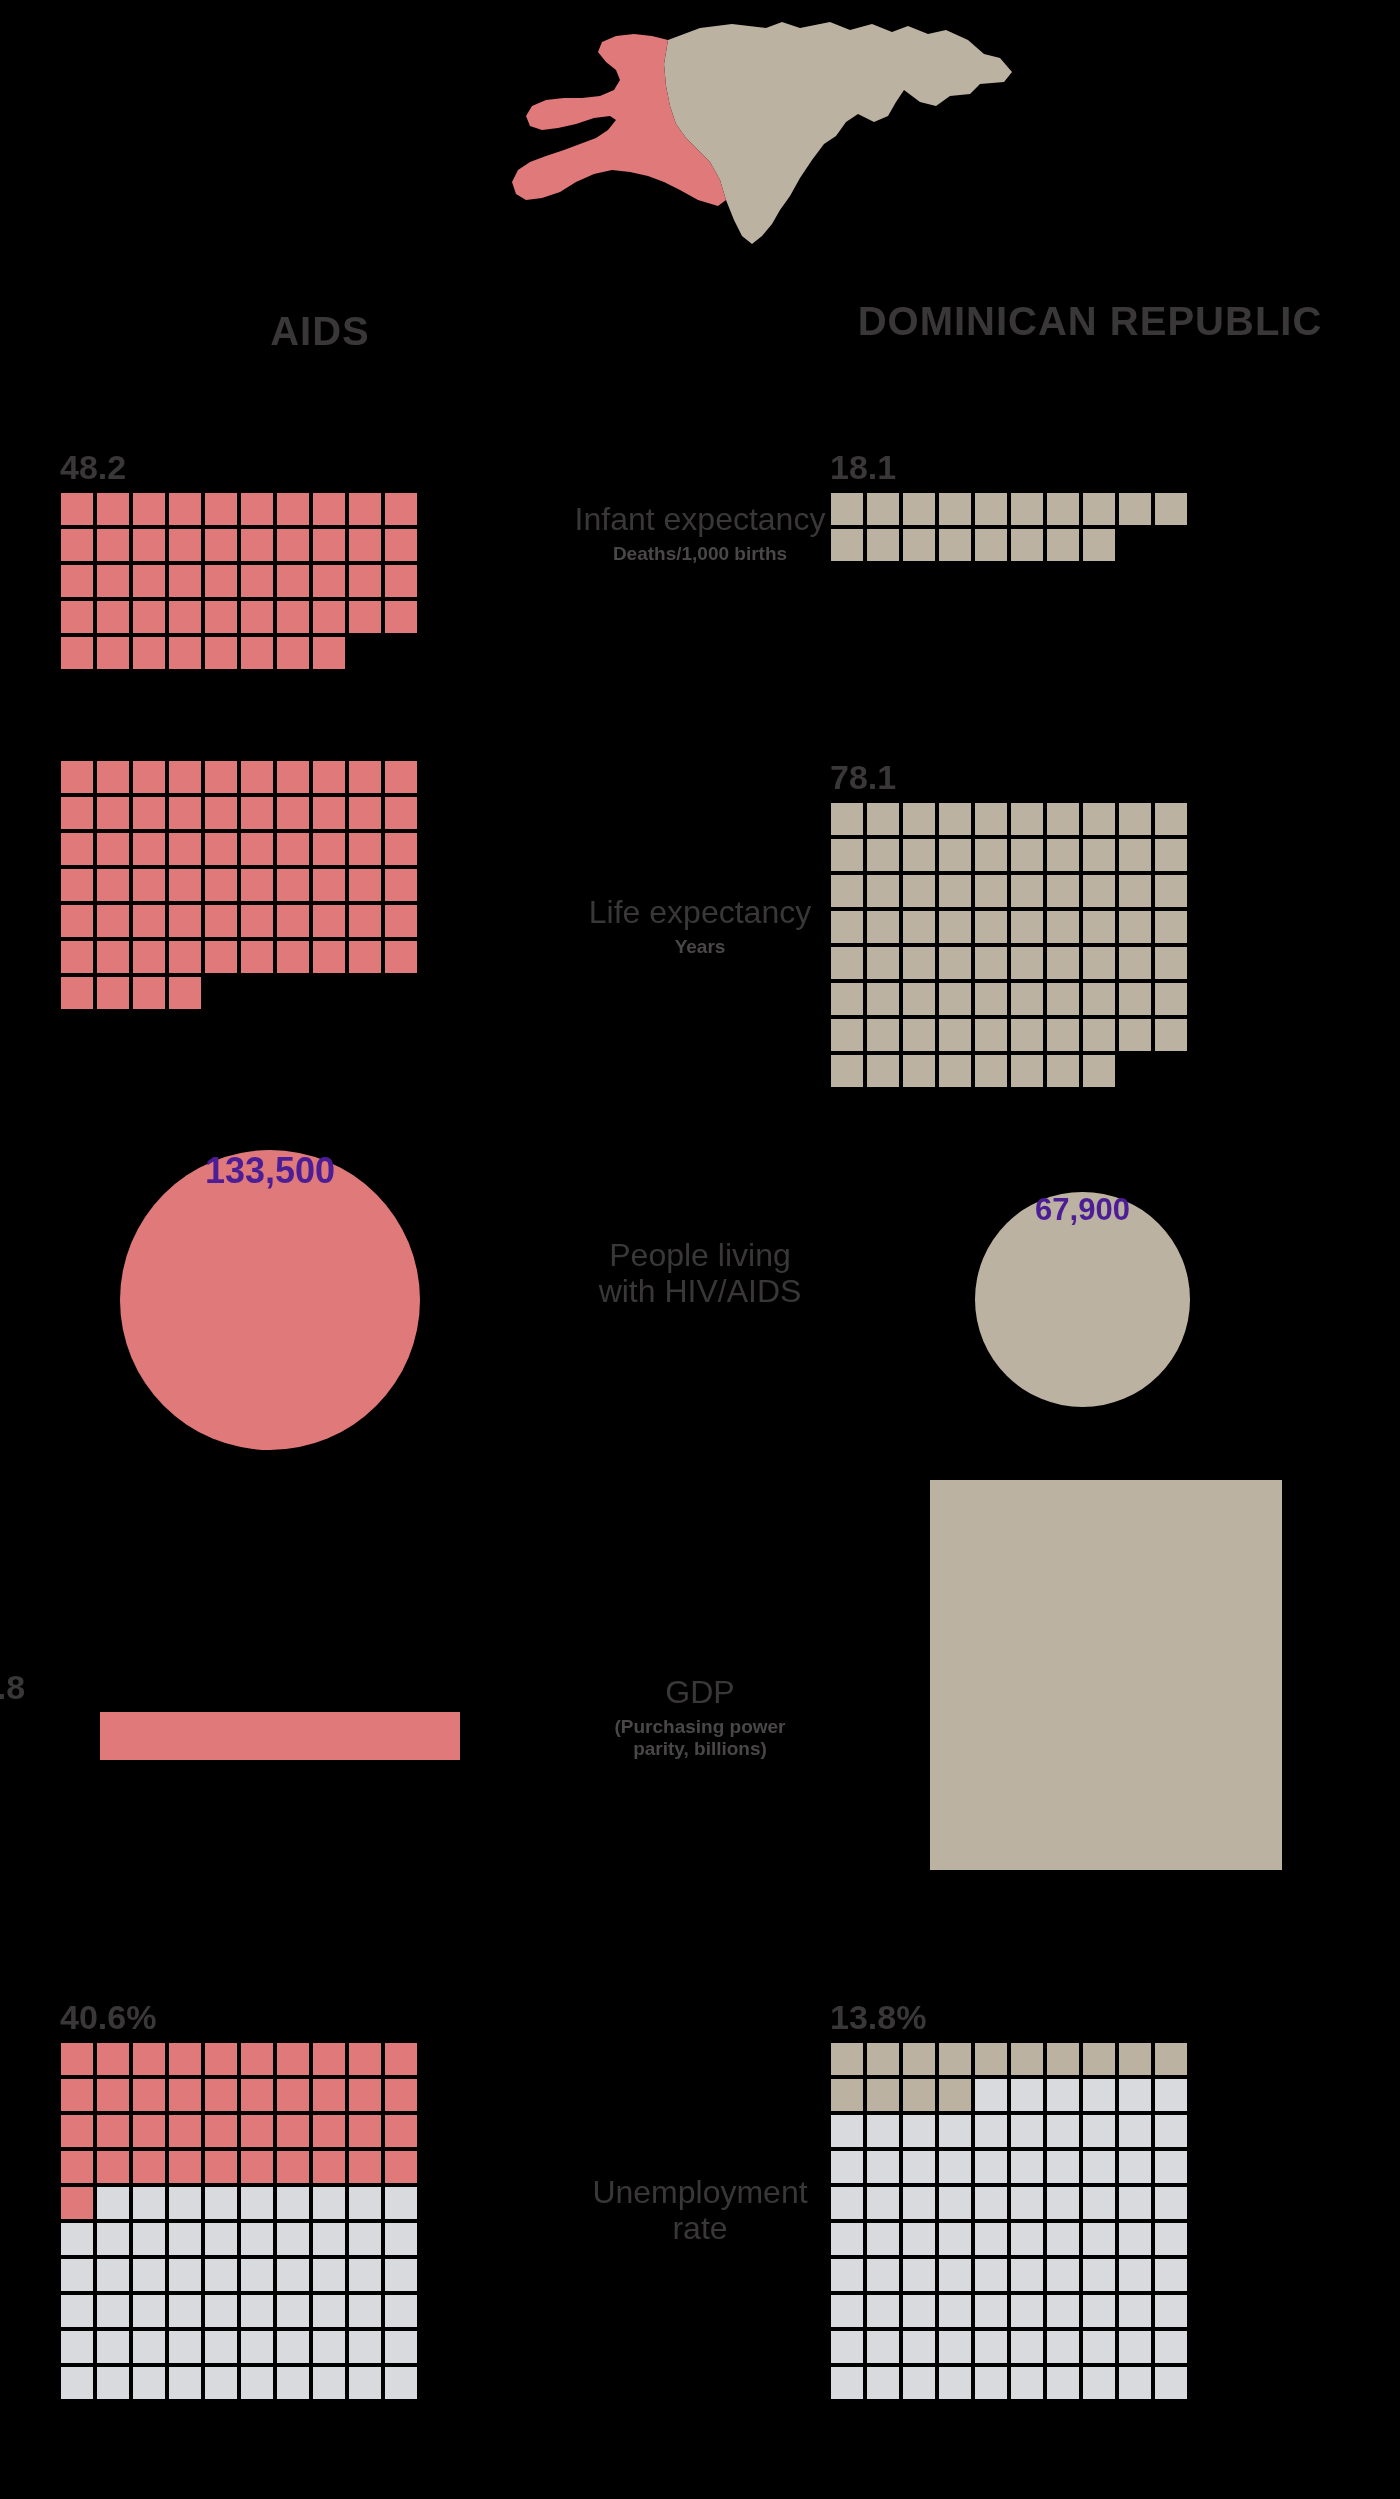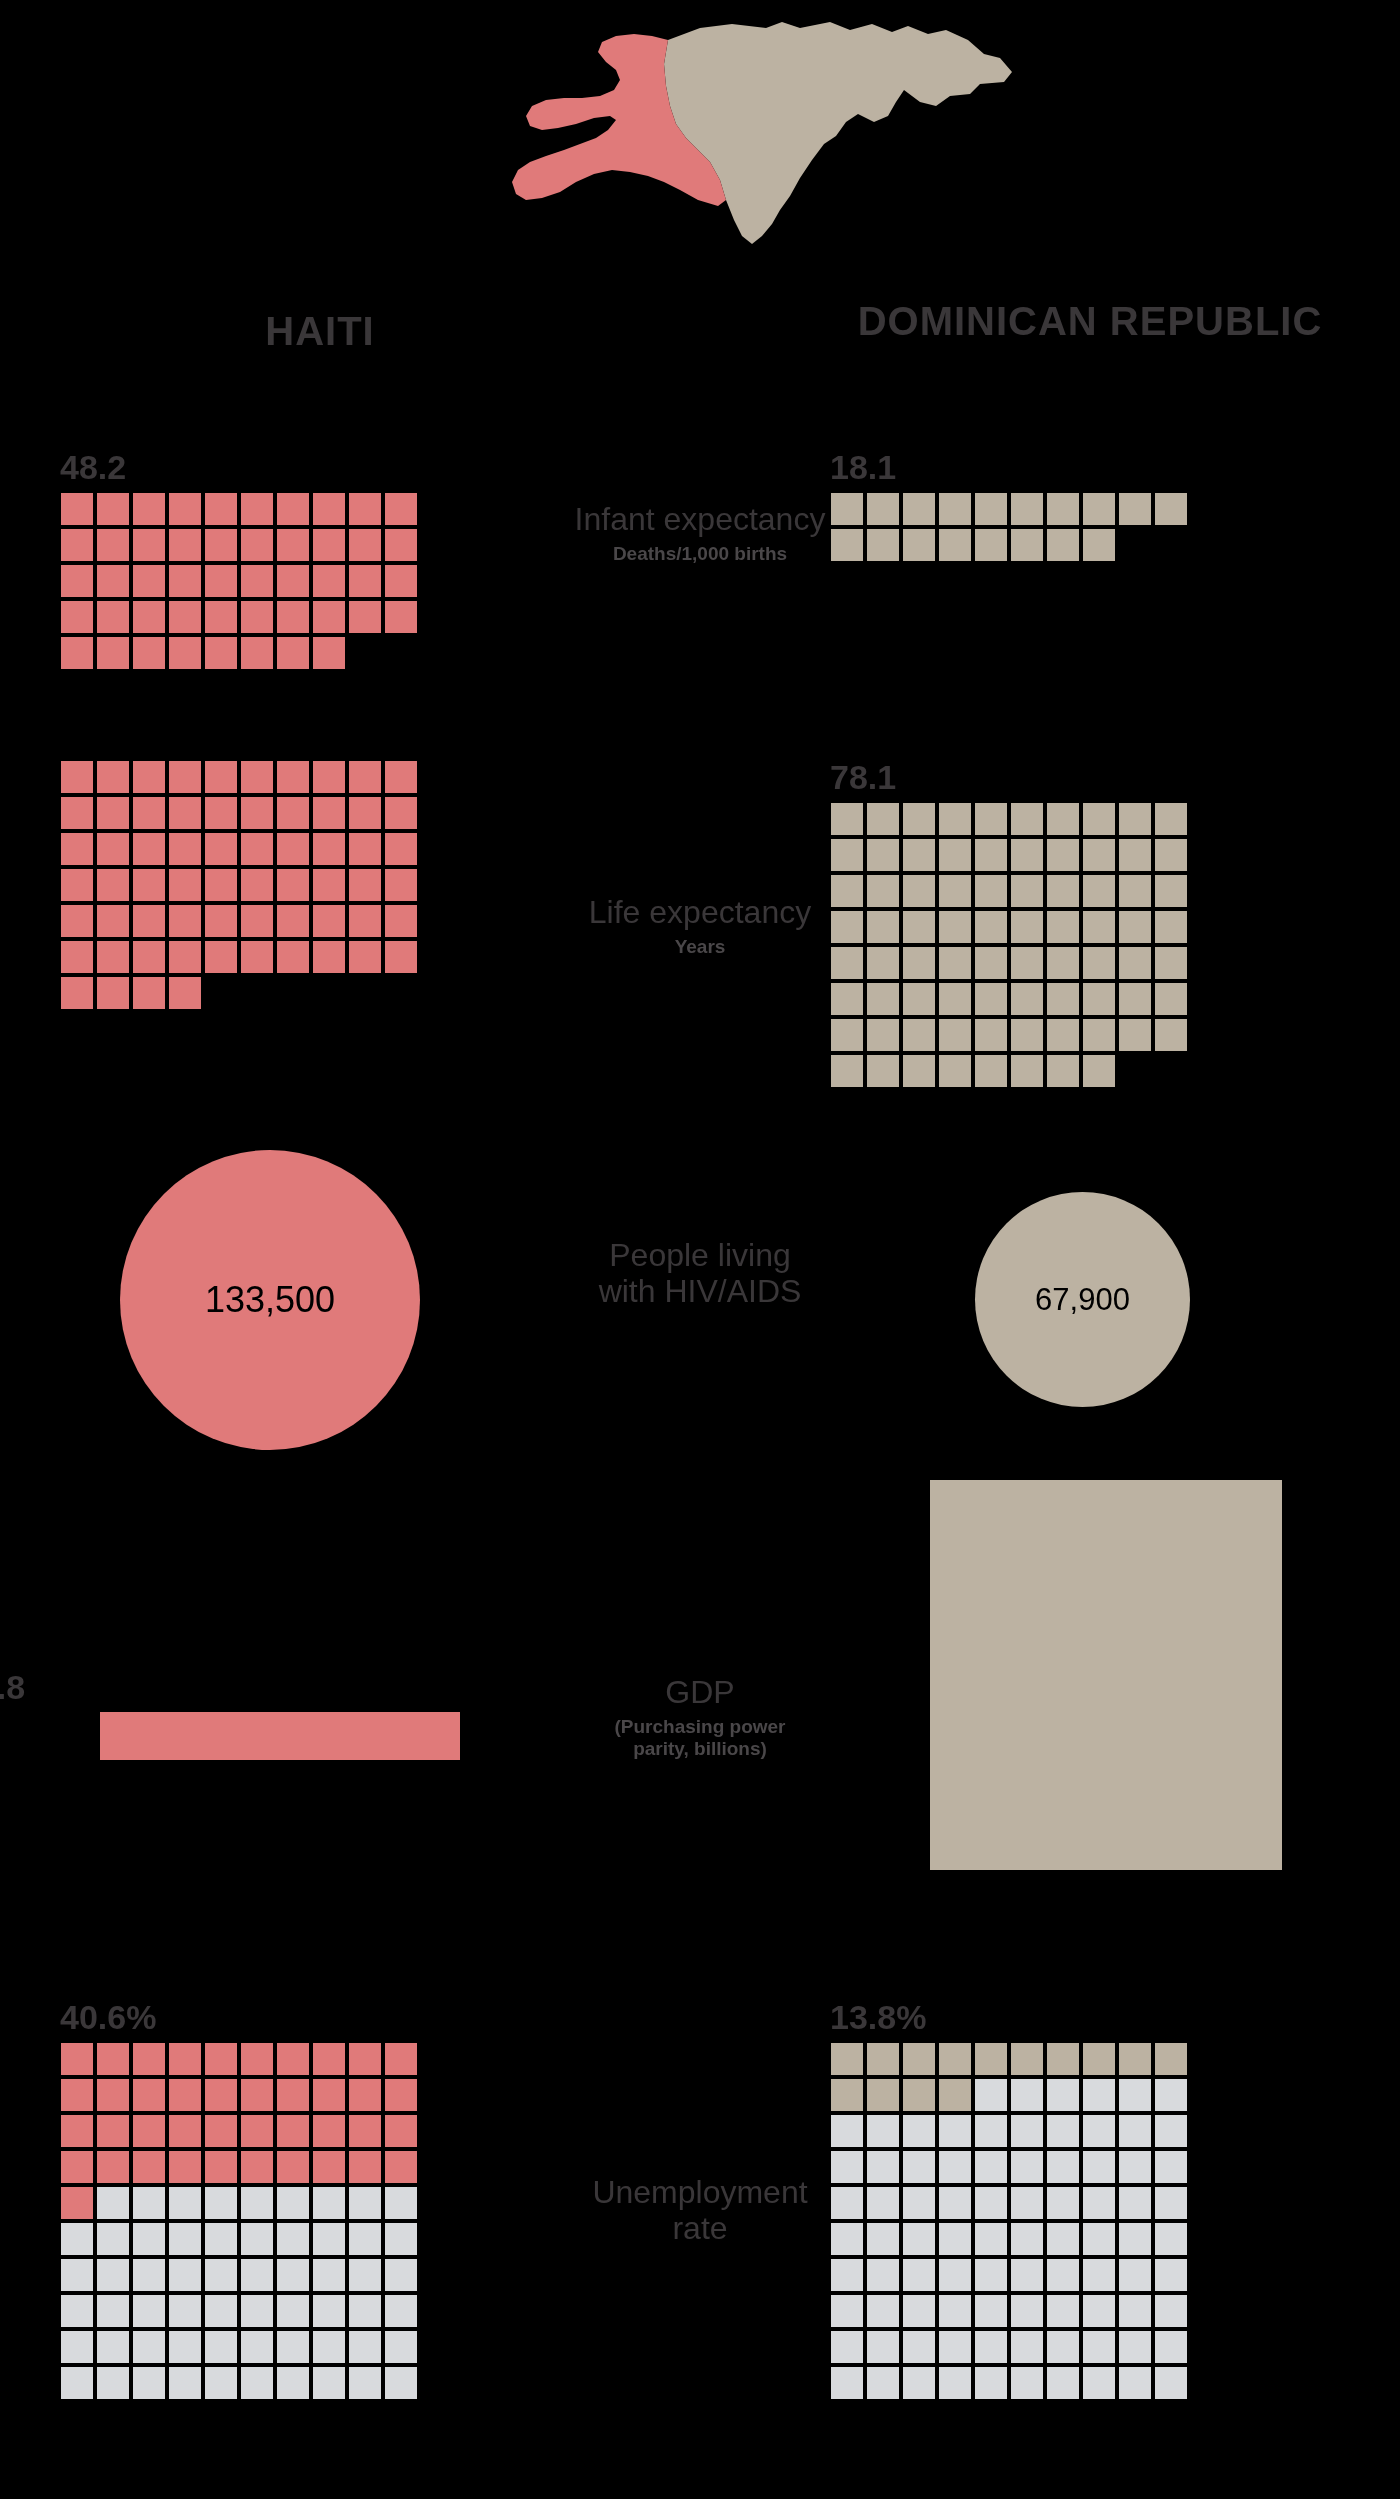--- a/index.html
+++ b/index.html
@@ -75,23 +75,23 @@
     border:1.5px solid #000;
   }
   .c-red{background:#e07a7a;}
   .c-tan{background:#bcb2a2;}
   .c-grey{background:#d8dadd;}
   .c-empty{background:transparent;border:none;}
 
   
   .circ{
     border-radius:50%;
-    display:flex;align-items:center;justify-content:center;
-    font-weight:normal;
-    color:#000000;
+    display:flex;justify-content:center;
+    font-weight:bold;
+    color:#4c1d95;
   }
   #circ-haiti{
     width:300px;height:300px;background:#e07a7a;
     font-size:36px;margin-left:60px;
   }
   #circ-dr{
     width:215px;height:215px;background:#bcb2a2;
     font-size:31px;margin-left:145px;
   }
 
@@ -117,21 +117,21 @@
       <path fill="#e07a7a" d="M288 30 L284 54 L286 76 L290 96 L296 114 L306 128 L318 140 L330 152
            L340 170 L346 190 L338 196 L318 190 L300 180 L284 172 L268 166 L250 162
            L232 160 L214 164 L196 172 L180 182 L162 188 L146 190 L136 184 L132 172
            L138 160 L150 152 L166 146 L184 140 L200 134 L216 128 L228 120 L236 110
            L230 106 L214 108 L196 114 L178 118 L162 120 L150 116 L146 106 L152 96
            L166 90 L184 88 L202 88 L220 86 L234 80 L240 70 L236 60 L226 52 L218 42
            L222 32 L236 26 L254 24 L272 26 Z"></path>
     </svg>
   </div>
 
-  <div class="country-head" id="head-haiti">HAITI</div>
+  <div class="country-head" id="head-haiti">AIDS</div>
   <div class="country-head" id="head-dr">DOMINICAN REPUBLIC</div>
 
   <div class="row" style="top:450px;">
     <div class="col-left">
       <div class="value">48.2</div>
       <div class="waffle" id="w-im-haiti">
           <div class="cellbox c-red"></div>
           <div class="cellbox c-red"></div>
           <div class="cellbox c-red"></div>
           <div class="cellbox c-red"></div>

